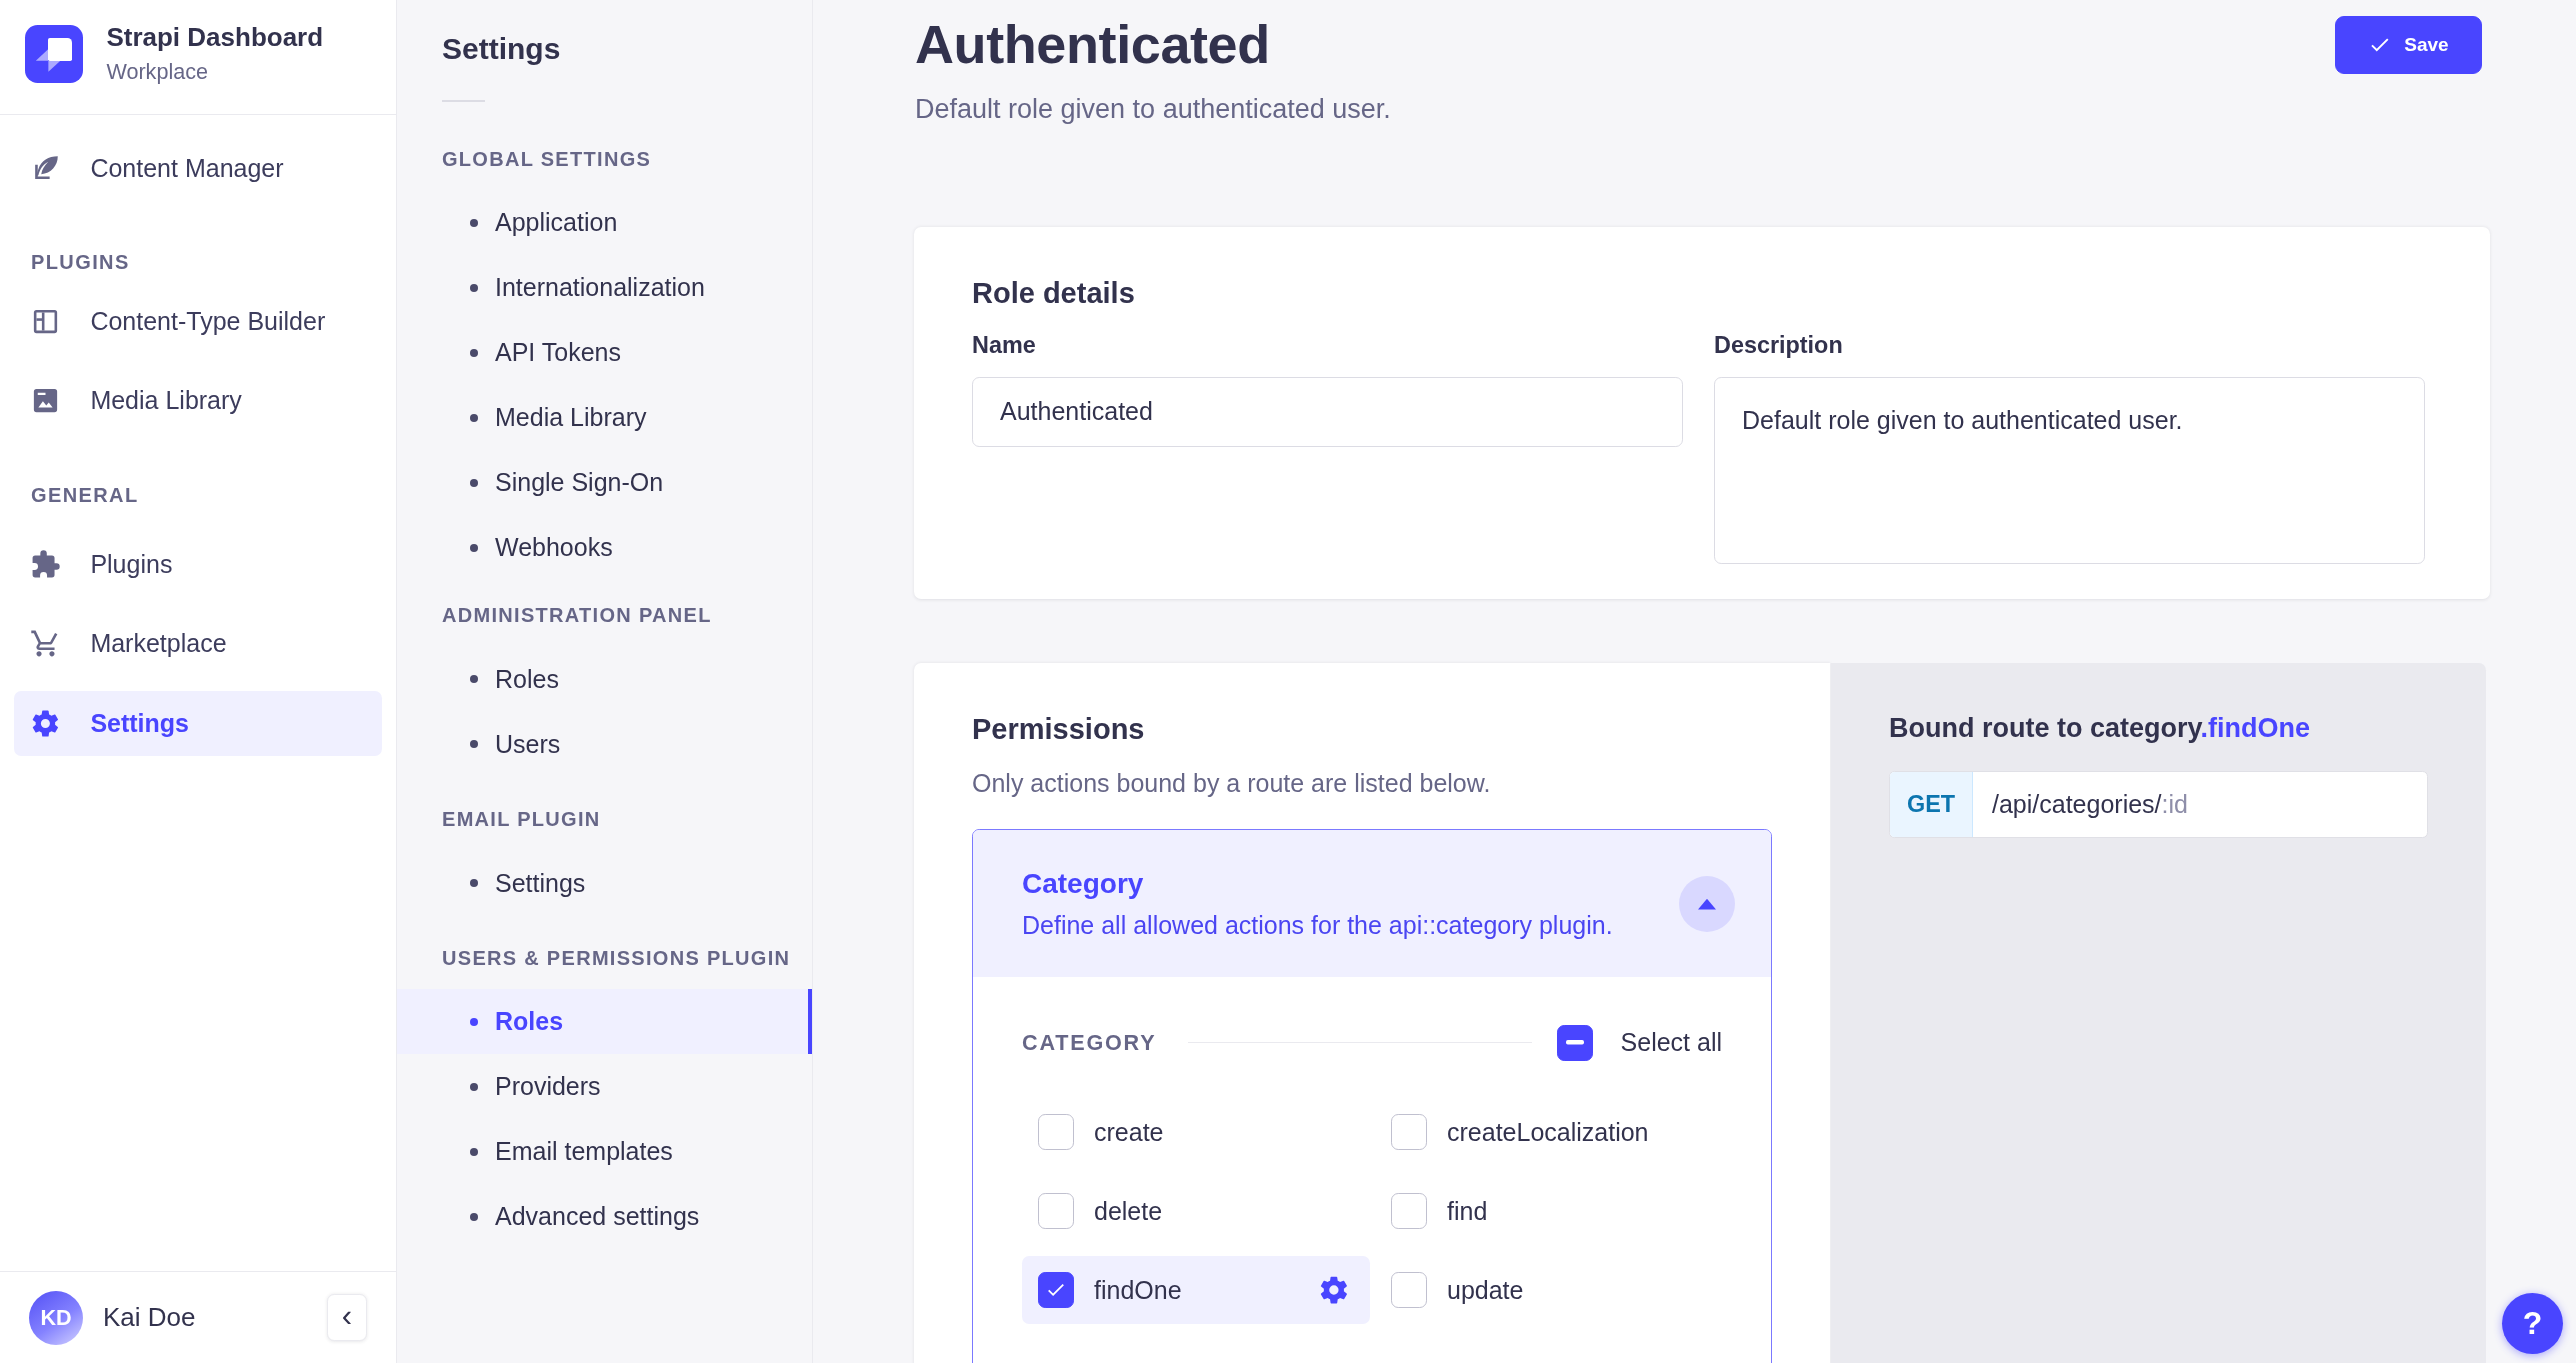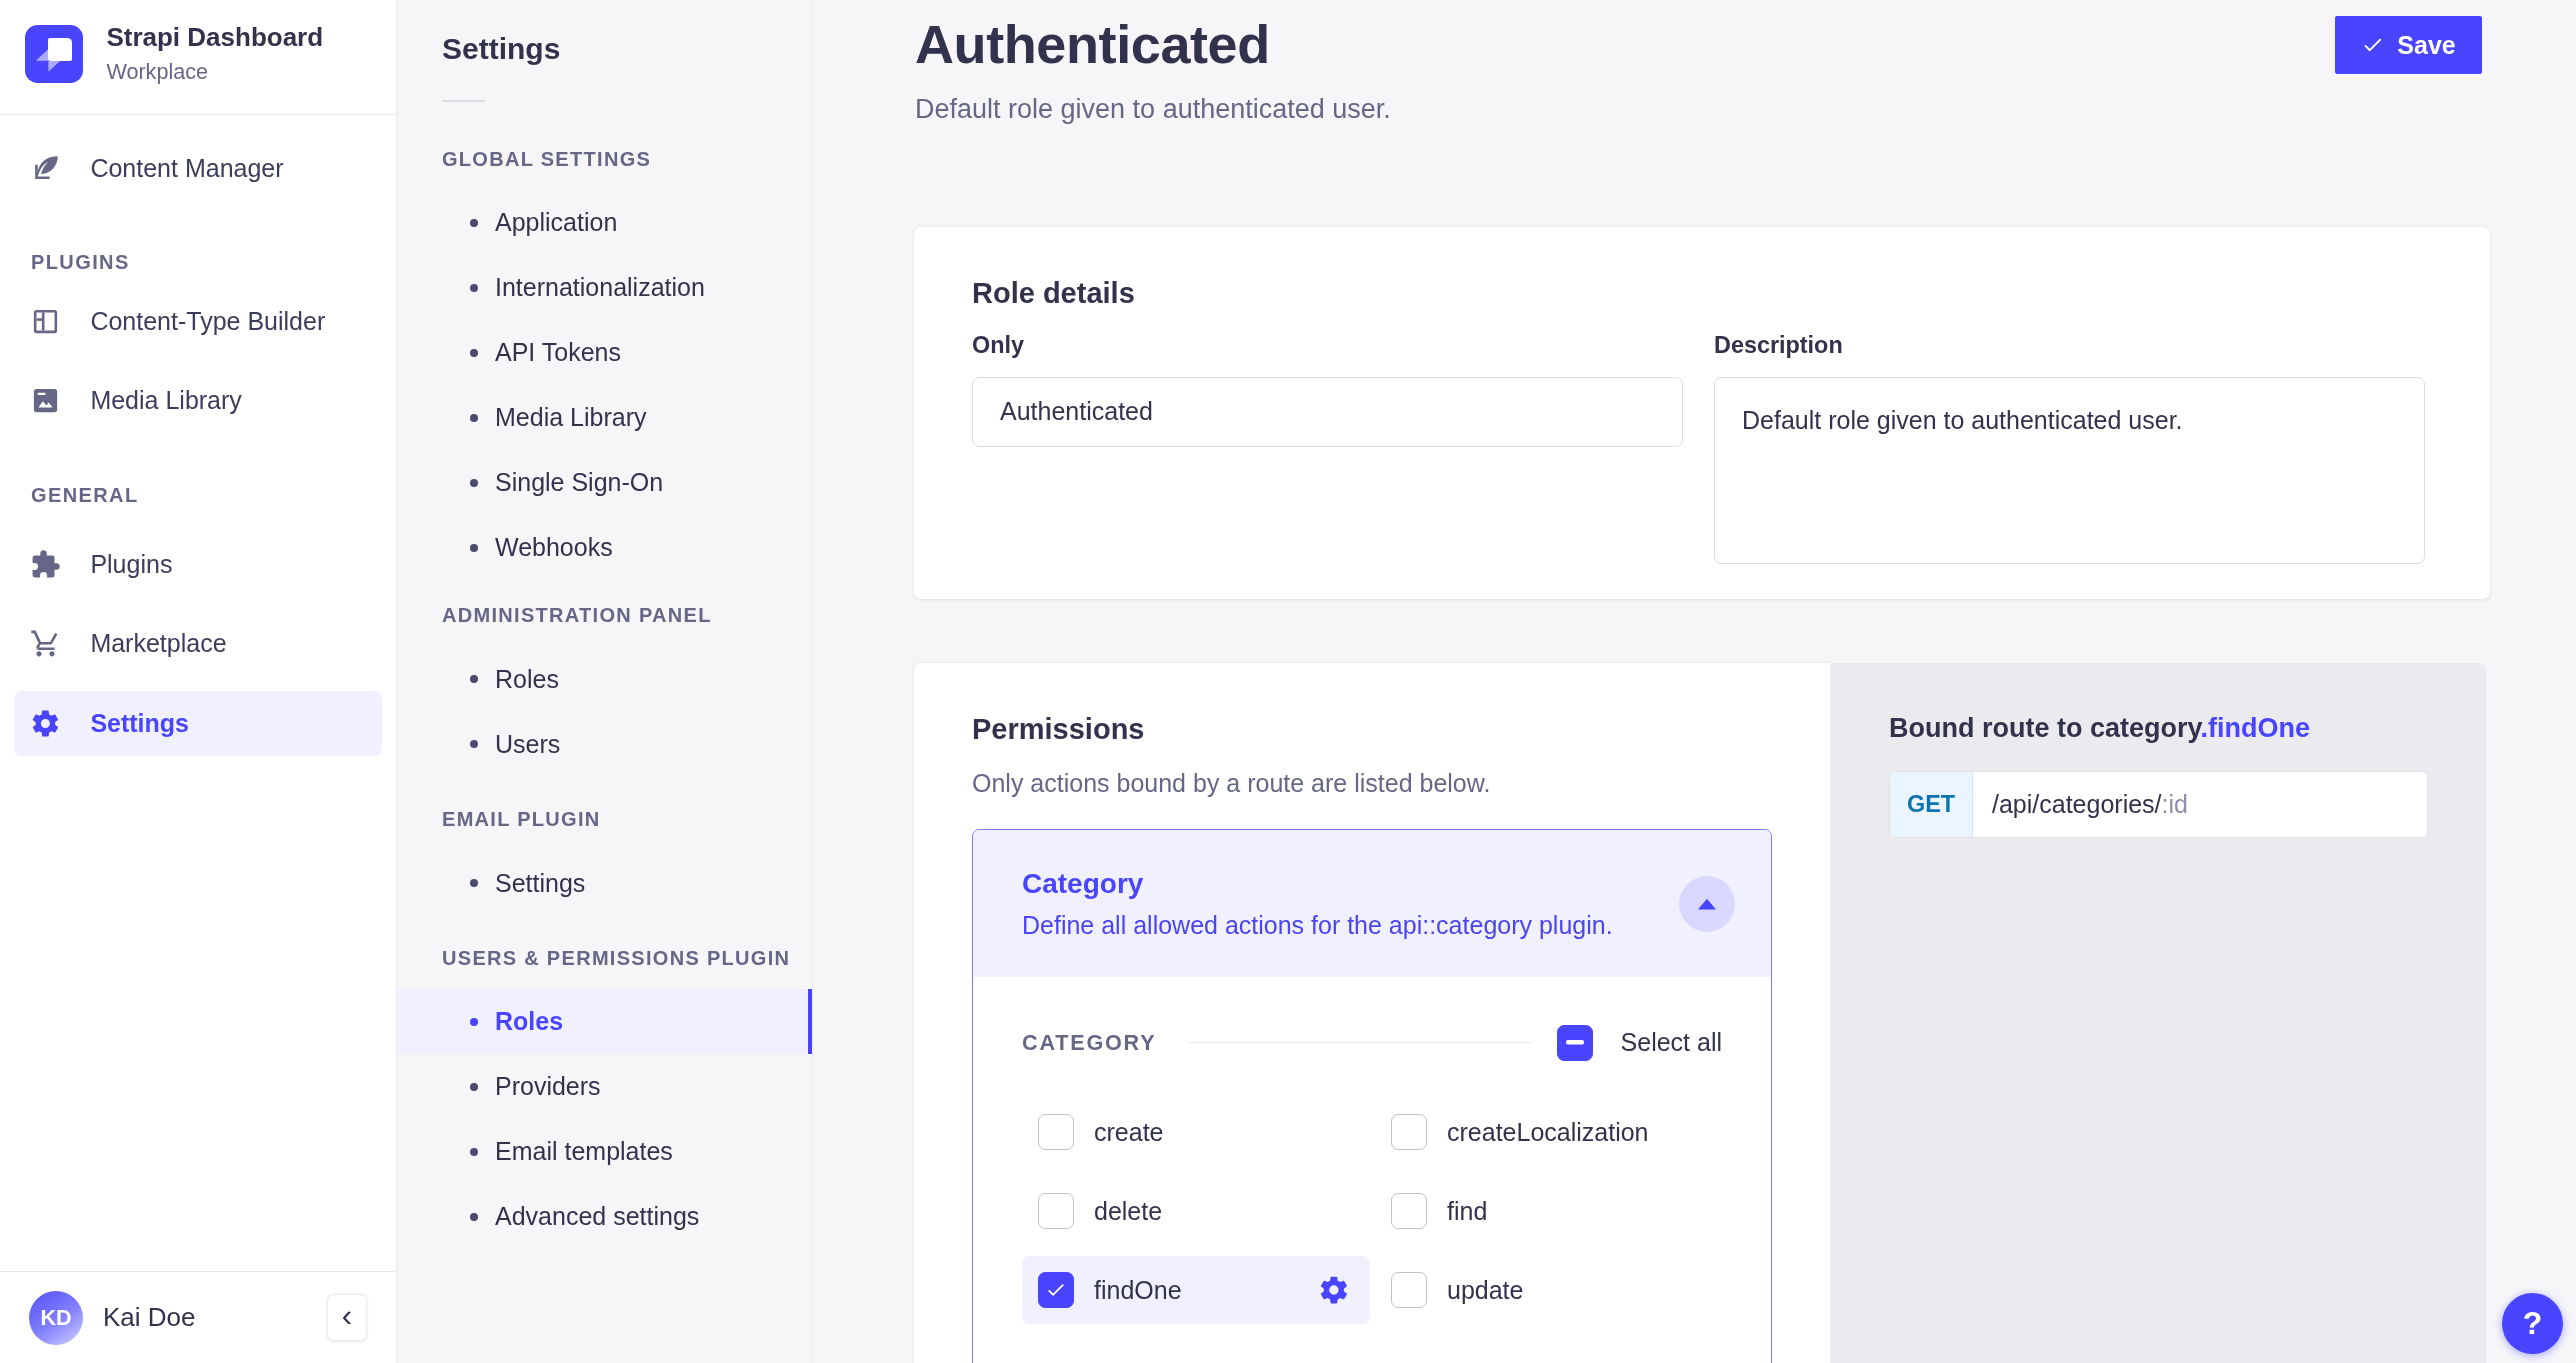--- a/index.html
+++ b/index.html
@@ -102,22 +102,22 @@
   .page-title {
     position:absolute; left:915px; top:12.6px;
     font-size:54px; font-weight:700; letter-spacing:-0.4px; color:#32324d;
   }
   .page-subtitle {
     position:absolute; left:915px; top:94px;
     font-size:27px; color:#666687;
   }
   .save-btn {
     position:absolute; left:2335px; top:16px; width:147px; height:58px;
-    background:#4945ff; border:0.9px solid #4945ff; border-radius:2px;
-    color:#fff; font-size:25px; font-weight:600;
+    background:#4945ff; border:0.9px solid #4945ff; border-radius:9px;
+    color:#fff; font-size:19px; font-weight:600;
     display:flex; align-items:center; justify-content:center; gap:12.6px;
     cursor:pointer;
   }
 
   
   .role-card {
     position:absolute; left:914px; top:227px; width:1576px; height:372px;
     background:#fff; border-radius:7.2px;
     box-shadow:0 0.9px 3.6px rgba(33,33,52,.1);
     padding:50px 58px 43px 58px;
@@ -345,21 +345,21 @@
   <svg width="23.4" height="23.4" viewBox="0 0 24 24">
       <path fill="#ffffff" d="M9 16.2 4.8 12l-1.4 1.4L9 19 21 7l-1.4-1.4z"></path>
     </svg>
   <span>Save</span>
 </button>
 
 <section class="role-card">
   <div class="card-heading">Role details</div>
   <div class="fields">
     <div class="field">
-      <label class="field-label">Only</label>
+      <label class="field-label">Name</label>
       <input class="text-input" type="text" value="Authenticated" style="">
     </div>
     <div class="field">
       <label class="field-label">Description</label>
       <textarea class="textarea" style="">Default role given to authenticated user.</textarea>
     </div>
   </div>
 </section>
 
 <section class="perm-card">

